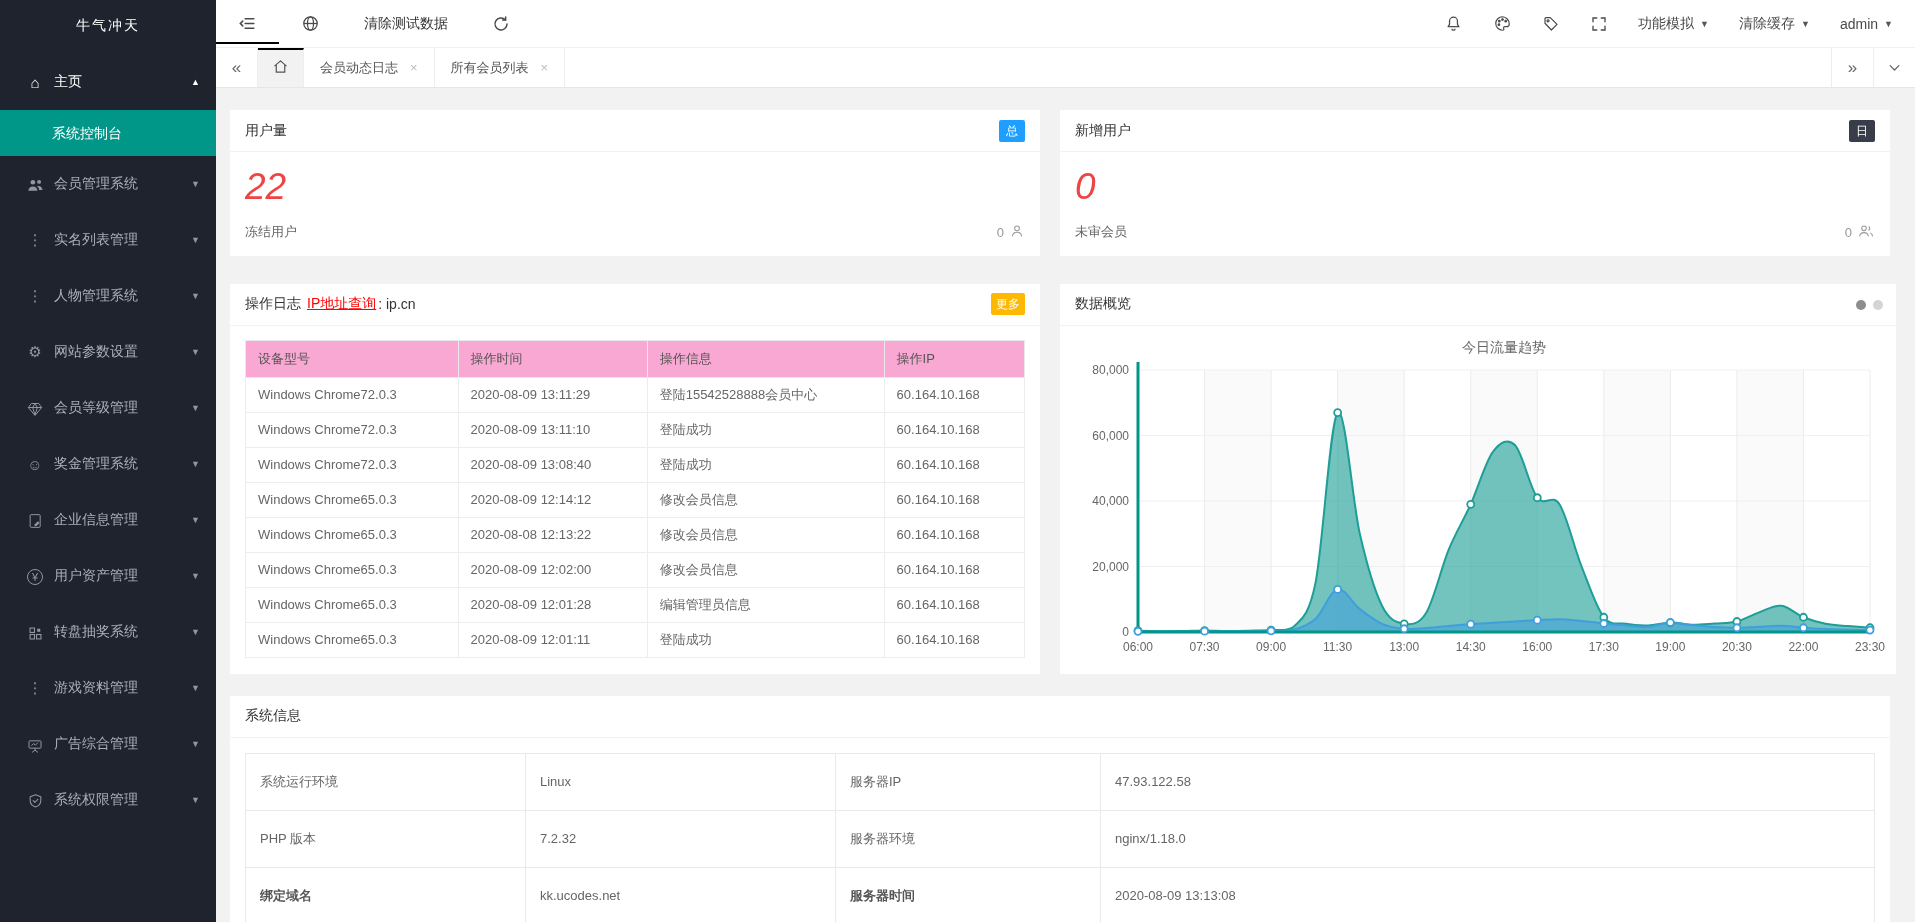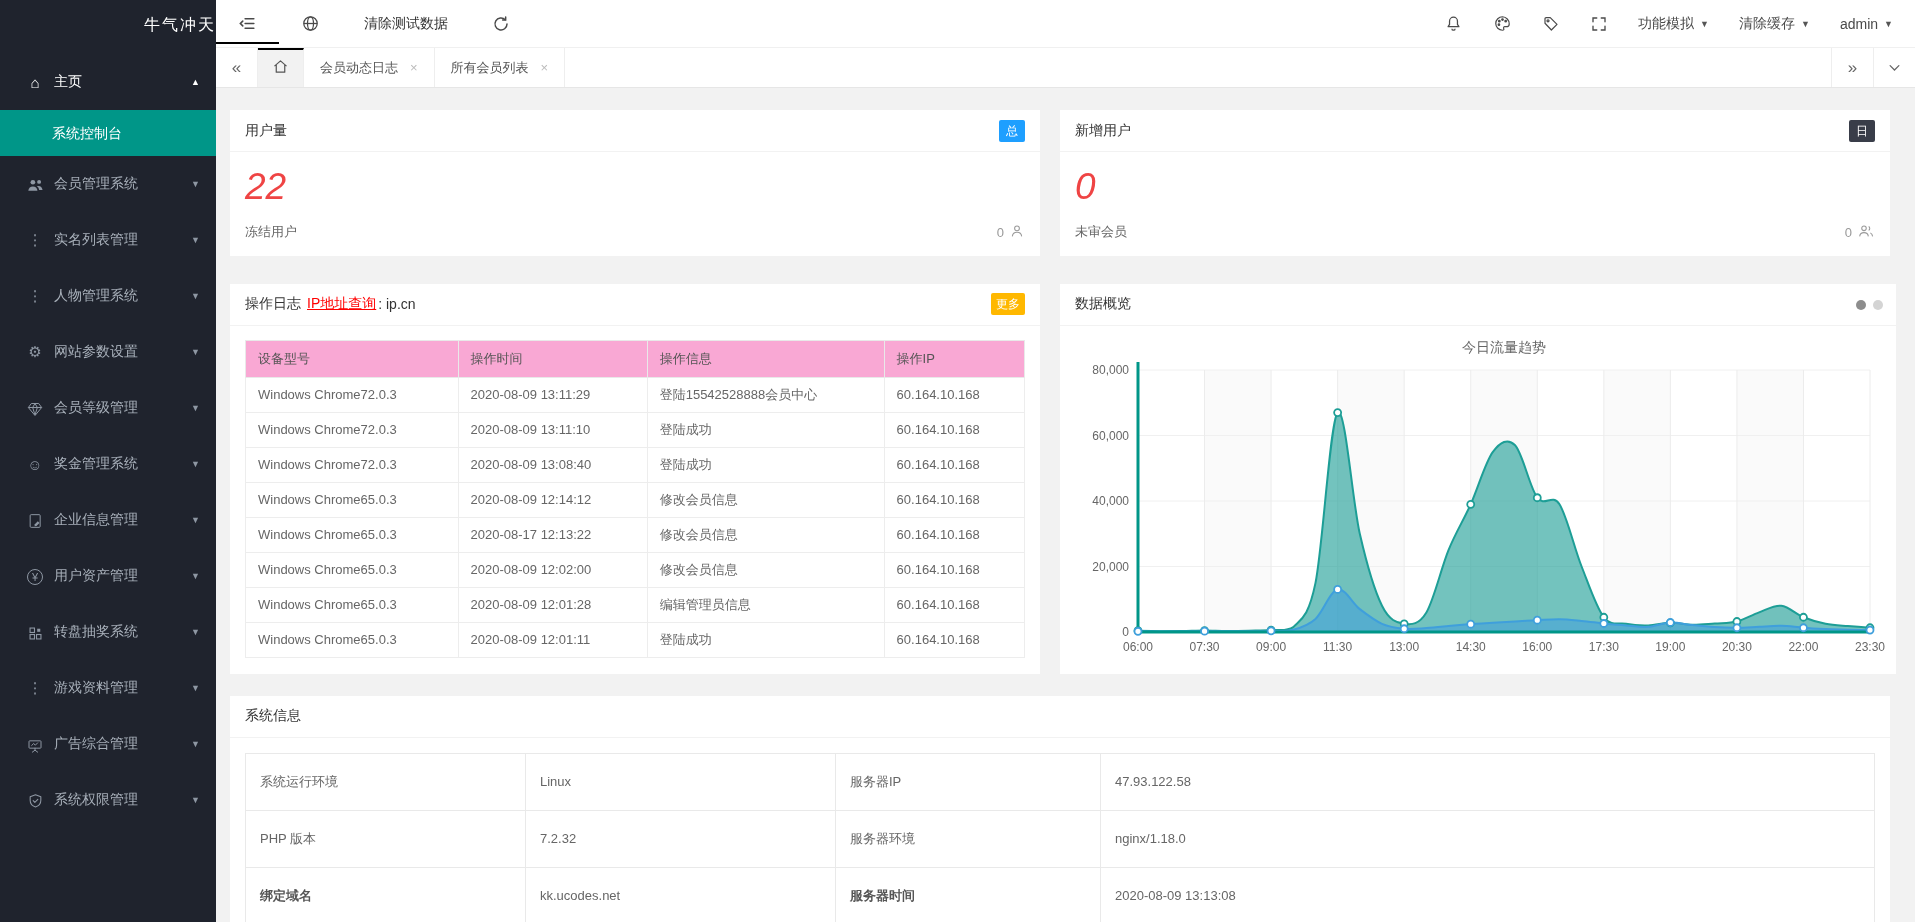--- a/index.html
+++ b/index.html
@@ -1,21 +1,21 @@
 <!DOCTYPE html>
 <html><head>
 <meta charset="utf-8">
 <style>
   * { margin:0; padding:0; box-sizing:border-box; }
   html,body { width:1915px; height:922px; overflow:hidden;
     font-family:"Liberation Sans", sans-serif; background:#f2f2f2; color:#333; }
 
   
   .sidebar { position:absolute; left:0; top:0; bottom:0; width:216px; background:#1f232d; z-index:5; }
-  .logo { height:50px; line-height:50px; text-align:right; color:#fff; font-size:16px; letter-spacing:2px; }
+  .logo { height:50px; line-height:50px; text-align:center; color:#fff; font-size:14px; letter-spacing:2px; }
   .menu { margin-top:4px; }
   .menu-item { height:56px; display:flex; align-items:center; padding:0 16px 0 22px;
     font-size:14px; color:#a8b0ba; cursor:pointer; }
   .menu-item .mi-icon { width:26px; text-align:center; margin-right:6px; font-size:15px; color:#8e97a3; flex:none; }
   .menu-item .mi-icon svg { vertical-align:middle; }
   .menu-item .caret { margin-left:auto; font-size:9px; color:#8e97a3; }
   .menu-item.active { color:#fff; }
   .menu-item.active .mi-icon, .menu-item.active .caret { color:#fff; }
   .submenu { background:#14171e; }
   .submenu-item { height:46px; line-height:46px; padding-left:52px; font-size:14px; color:#c4ccd3; cursor:pointer; }
@@ -373,21 +373,21 @@
                 <td>60.164.10.168</td>
               </tr>
               <tr>
                 <td>Windows Chrome65.0.3</td>
                 <td>2020-08-09 12:14:12</td>
                 <td>修改会员信息</td>
                 <td>60.164.10.168</td>
               </tr>
               <tr>
                 <td>Windows Chrome65.0.3</td>
-                <td>2020-08-17 12:13:22</td>
+                <td>2020-08-08 12:13:22</td>
                 <td>修改会员信息</td>
                 <td>60.164.10.168</td>
               </tr>
               <tr>
                 <td>Windows Chrome65.0.3</td>
                 <td>2020-08-09 12:02:00</td>
                 <td>修改会员信息</td>
                 <td>60.164.10.168</td>
               </tr>
               <tr>

